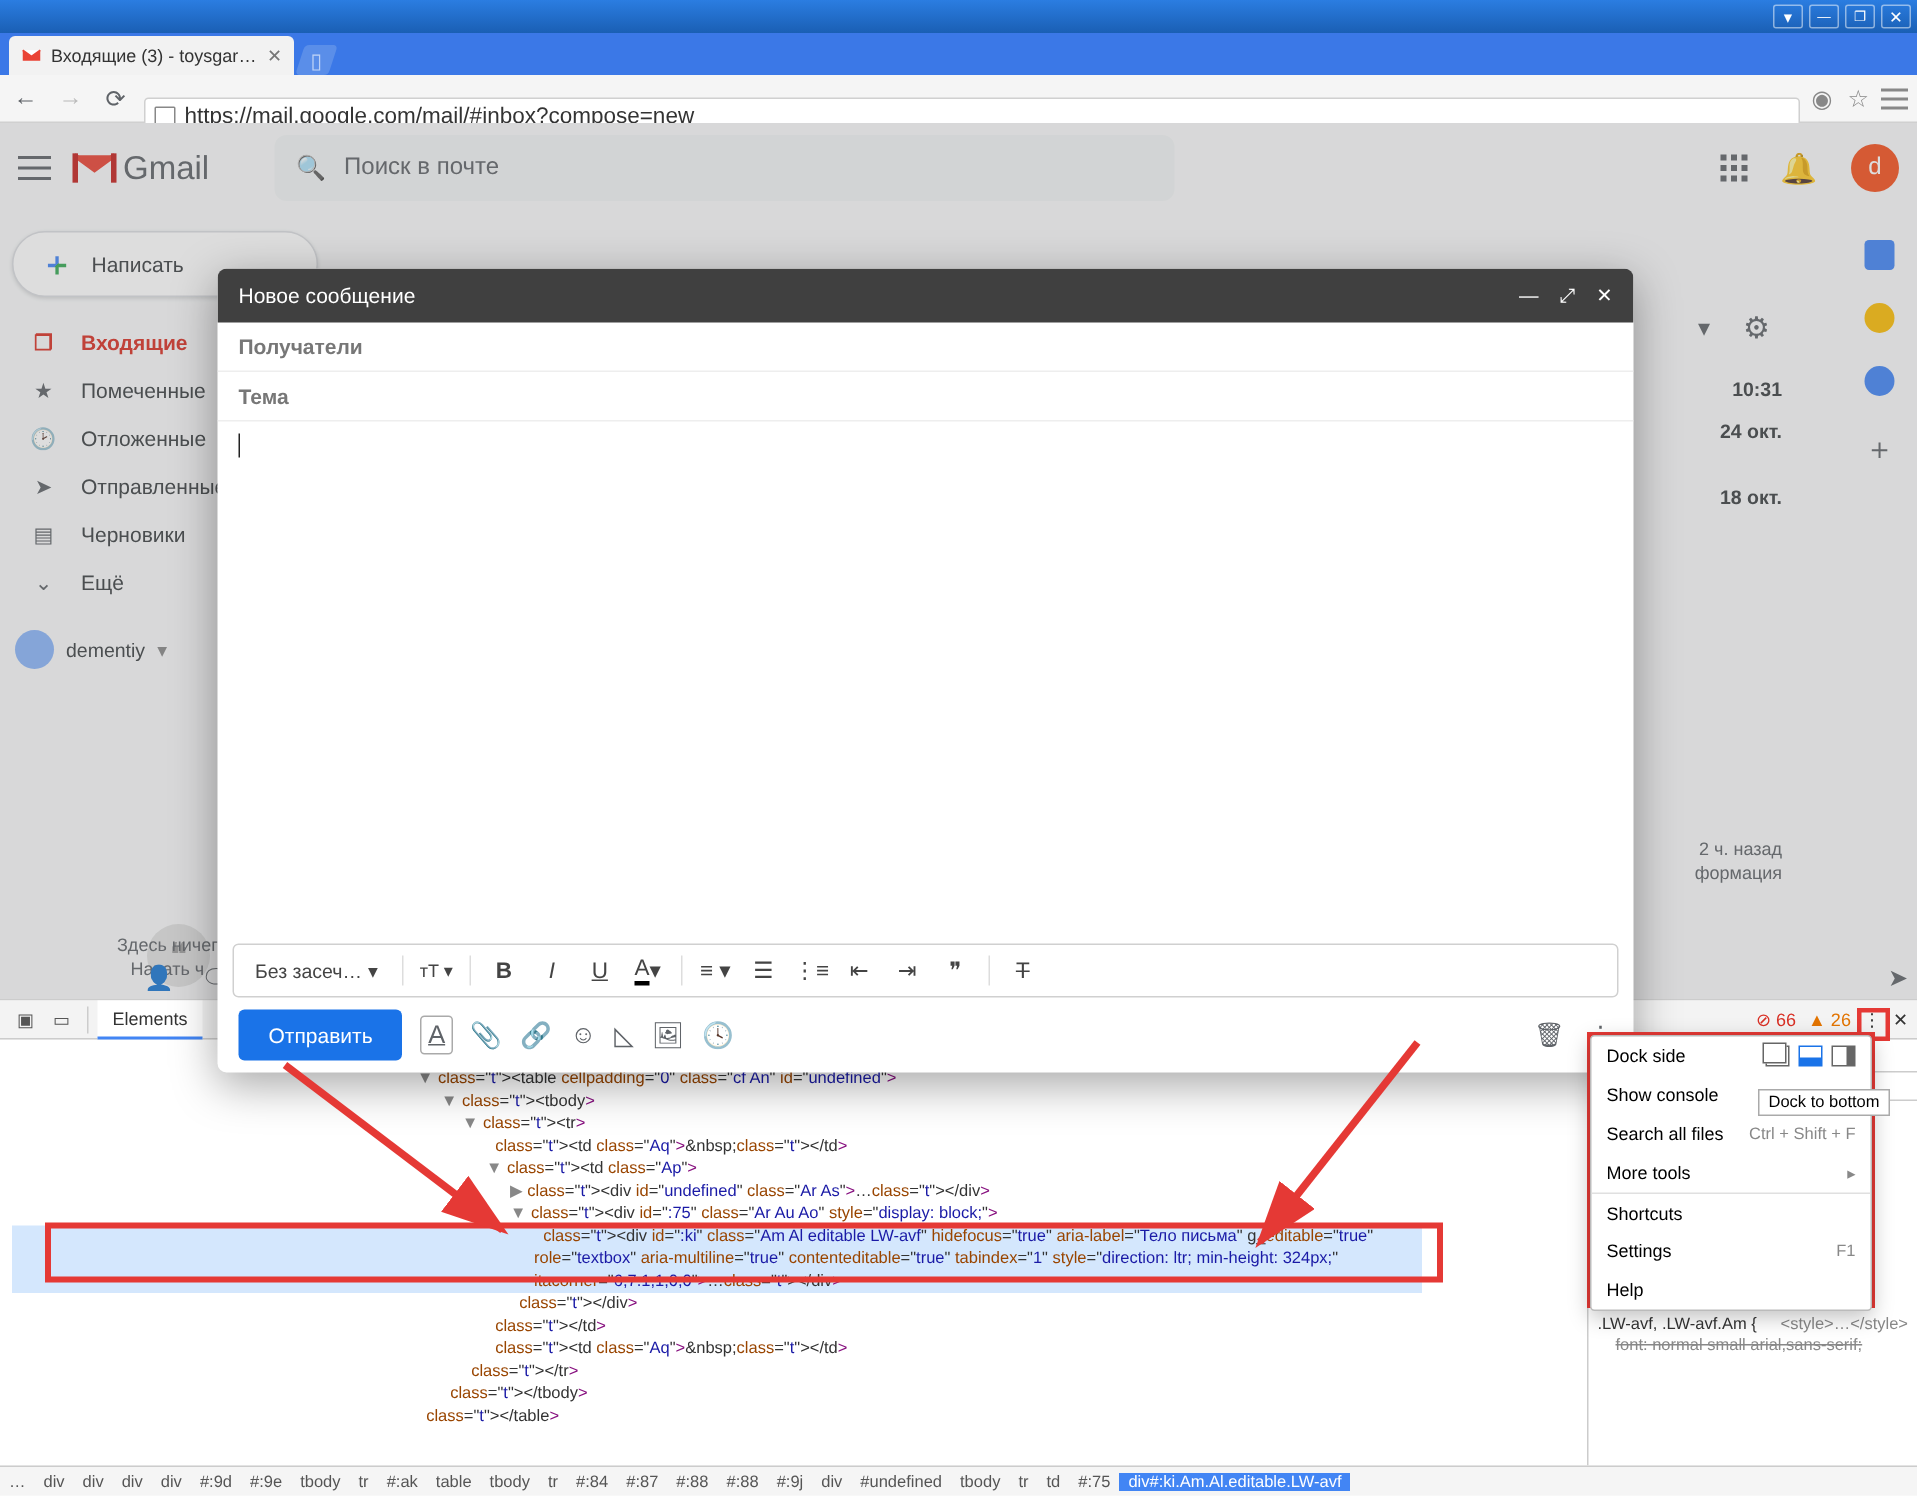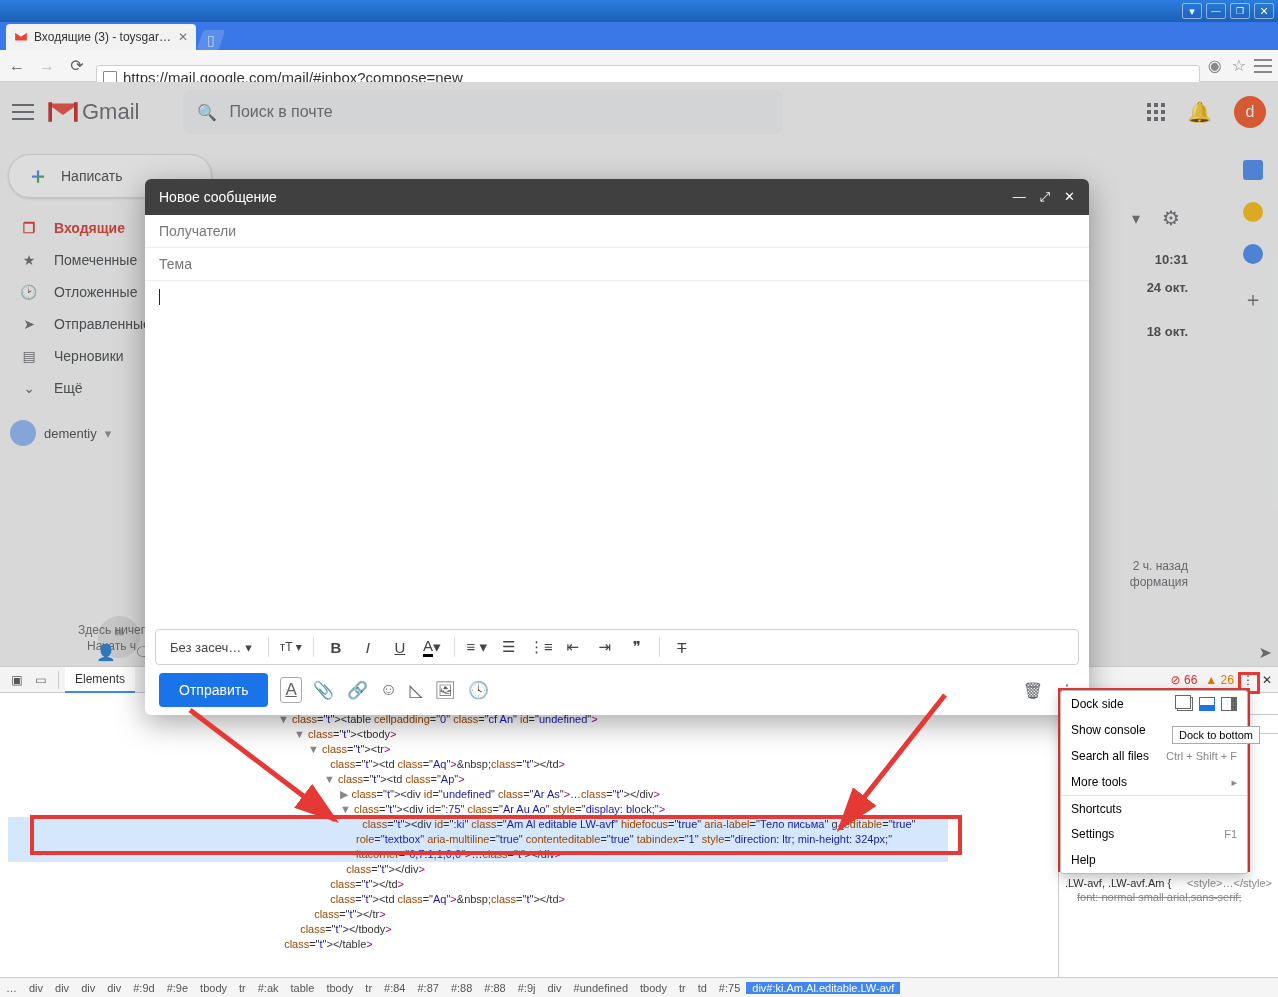--- a/index.html
+++ b/index.html
@@ -77,21 +77,21 @@
   .hangouts{position:absolute;bottom:8px;left:98px;width:42px;height:42px;border-radius:50%;background:#e0e0e0;display:flex;align-items:center;justify-content:center;color:#9e9e9e;font-size:22px;}
   .side-text{position:absolute;left:78px;bottom:12px;font-size:12px;color:#5f6368;text-align:center;line-height:16px;}
   .right-text{position:absolute;right:40px;bottom:76px;font-size:12px;color:#5f6368;text-align:right;line-height:16px;}
   .foot-icons{position:absolute;bottom:4px;left:96px;display:flex;gap:18px;color:#5f6368;}
   .foot-arrow{position:absolute;bottom:4px;right:6px;color:#5f6368;}
   .toolbar-icons{position:absolute;top:64px;right:48px;display:flex;gap:22px;color:#5f6368;align-items:center;}
   
   .compose{position:absolute;left:145px;top:97px;width:944px;height:536px;background:#fff;box-shadow:0 8px 30px rgba(0,0,0,.35);z-index:50;display:flex;flex-direction:column;border-radius:6px;overflow:hidden;}
   .compose-hdr{height:36px;background:var(--dark-header);color:#fff;display:flex;align-items:center;padding:16px 14px;font-size:14px;}
   .compose-hdr .actions{margin-left:auto;display:flex;gap:14px;font-size:13px;}
-  .compose-field{padding:8px 14px;border-bottom:1px solid #eee;font-size:14px;color:#777;}
+  .compose-field{padding:8px 14px;border-bottom:1px solid #eee;font-size:14px;color:#777;font-weight:bold;}
   .compose-body{flex:1;padding:8px 14px;font-size:14px;color:#222;}
   .compose-body .cursor{border-left:1px solid #222;height:16px;display:inline-block;}
   .format-bar{height:36px;margin:0 10px;border:1px solid var(--toolbar-border);border-radius:4px;display:flex;align-items:center;gap:4px;padding:0 6px;color:#444;}
   .fbtn{width:28px;height:28px;display:flex;align-items:center;justify-content:center;font-size:15px;border-radius:3px;}
   .fsep{width:1px;height:20px;background:#ddd;margin:0 4px;}
   .font-sel{padding:0 8px;font-size:13px;display:flex;align-items:center;gap:4px;}
   .compose-footer{height:50px;display:flex;align-items:center;padding:0 14px;gap:12px;}
   .send-btn{height:34px;padding:0 20px;background:var(--send-blue);color:#fff;border:none;border-radius:4px;font-size:14px;font-weight:500;}
   .cf-icon{color:#5f6368;font-size:17px;}
   .cf-right{margin-left:auto;display:flex;gap:16px;color:#5f6368;}

